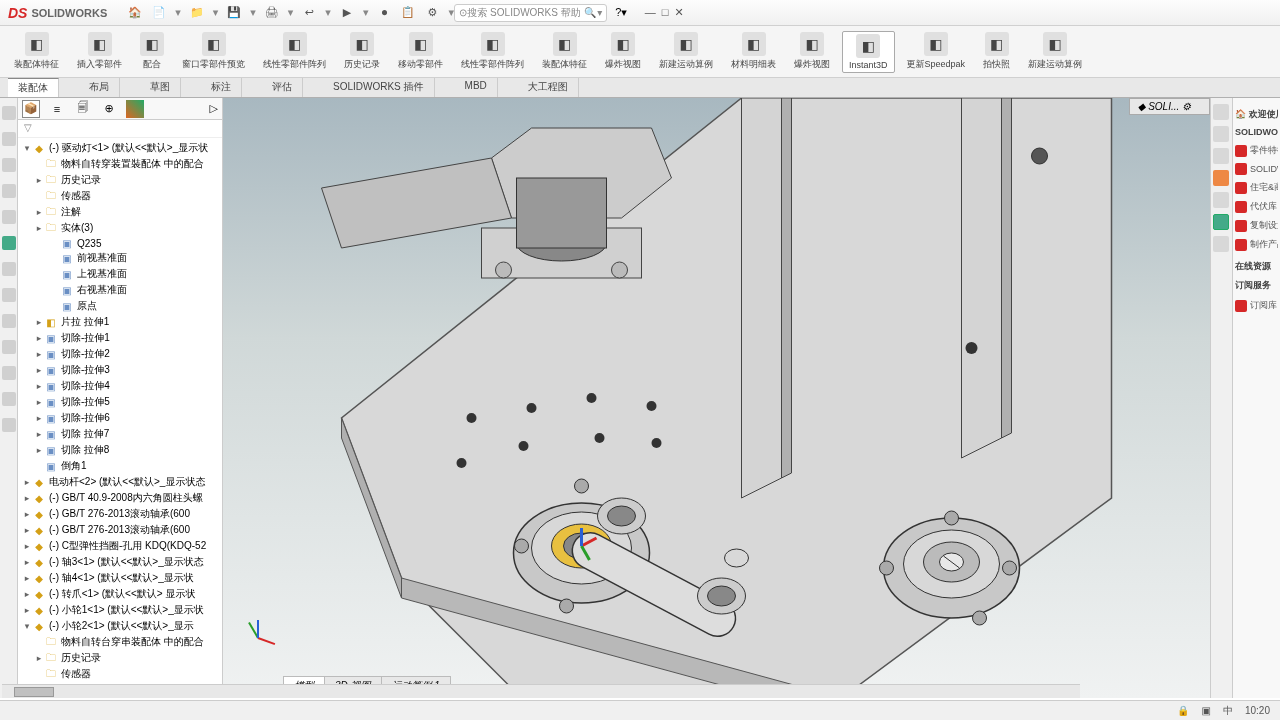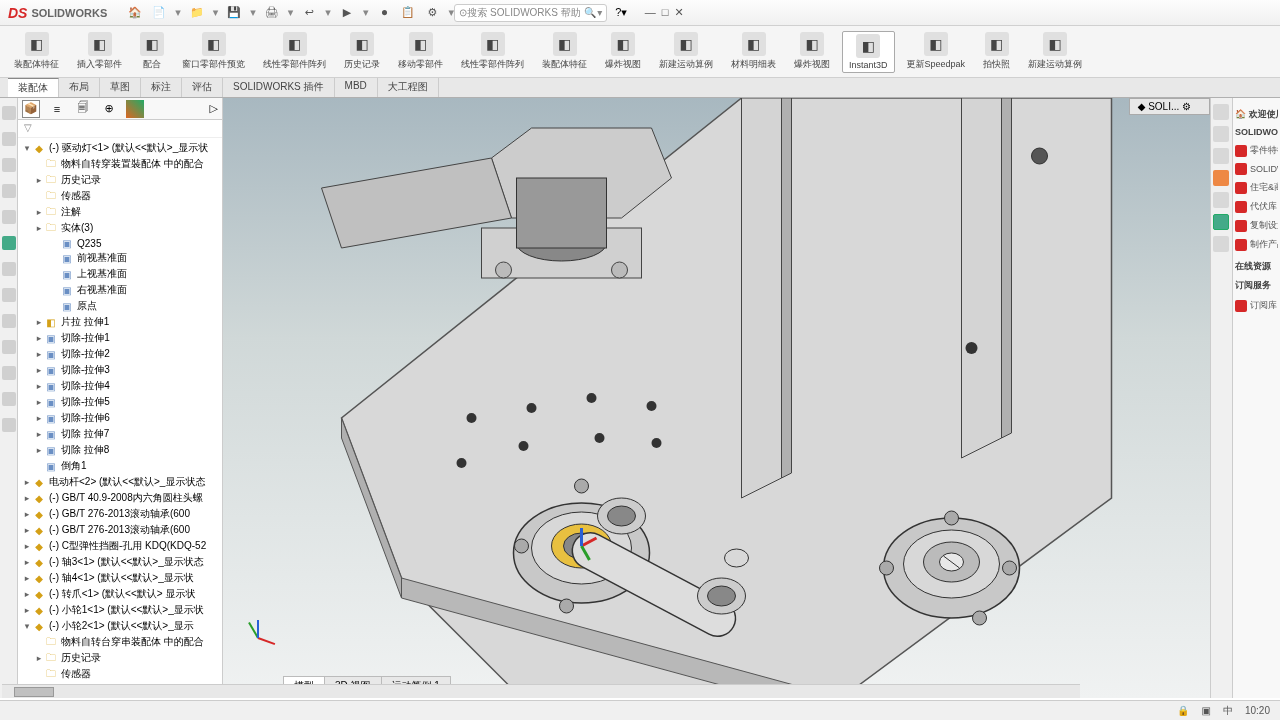--- a/index.html
+++ b/index.html
@@ -16,21 +16,21 @@
 .search-box { display: flex; align-items: center; border: 1px solid #ccc; border-radius: 3px; padding: 1px 4px; background: #fff; font-size: 10px; color: #888; }
 .win-btns { display: flex; gap: 6px; margin-left: 10px; color: #555; }
 
 
 .ribbon { height: 52px; background: #f5f5f5; border-bottom: 1px solid #d0d0d0; display: flex; align-items: center; padding: 2px 8px; gap: 6px; }
 .ribbon-btn { display: flex; flex-direction: column; align-items: center; justify-content: center; padding: 2px 6px; font-size: 9px; color: #444; cursor: pointer; min-width: 32px; }
 .ribbon-btn.active { background: #fff; border: 1px solid #aaa; border-radius: 2px; }
 .ribbon-icon { width: 24px; height: 24px; background: #e0e0e0; border-radius: 3px; margin-bottom: 2px; display: flex; align-items: center; justify-content: center; font-size: 14px; }
 
 
-.tabs { height: 20px; background: #e8e8e8; border-bottom: 1px solid #b0b0b0; display: flex; padding-left: 8px; }
+.tabs { height: 20px; background: #e8e8e8; border-bottom: 1px solid #b0b0b0; display: flex; padding-left: 8px; gap: 20px; }
 .tab { padding: 2px 10px; font-size: 10px; color: #444; border-right: 1px solid #ccc; cursor: pointer; }
 .tab.active { background: #fff; border-top: 1px solid #888; }
 
 
 .main { display: flex; height: 600px; position: relative; }
 
 
 .left-tb { width: 18px; background: #f0f0f0; border-right: 1px solid #ccc; display: flex; flex-direction: column; gap: 12px; padding-top: 8px; align-items: center; }
 .left-tb .ic { width: 14px; height: 14px; background: #d0d0d0; border-radius: 2px; }
 
@@ -45,21 +45,21 @@
 .tree-row .exp { width: 10px; text-align: center; color: #666; font-size: 9px; }
 .tree-row .ic { width: 14px; height: 12px; margin-right: 3px; display: inline-flex; align-items: center; justify-content: center; font-size: 10px; }
 .ic-asm { color: #d4a017; }
 .ic-part { color: #d4a017; }
 .ic-feat { color: #6a8fc4; }
 .ic-fold { color: #d4a017; }
 .ind1 { padding-left: 16px; }
 .ind2 { padding-left: 32px; }
 
 
-.viewport { flex: 1; position: relative; background: linear-gradient(180deg, #a8b8c0 0%, #d0d8d8 40%, #f0f2f2 100%); overflow: hidden; }
+.viewport { flex: 1; position: relative; background: linear-gradient(180deg, #a8b8c0 0%, #d0d8d8 40%, #f0f2f2 100%); overflow: hidden; font-style: italic; }
 .hud-top { position: absolute; top: 4px; right: 240px; display: flex; gap: 4px; }
 .hud-top .hb { width: 18px; height: 18px; background: rgba(255,255,255,0.5); border: 1px solid #888; border-radius: 2px; }
 .hud-top2 { position: absolute; top: 4px; right: 80px; display: flex; gap: 4px; }
 .triad { position: absolute; bottom: 50px; left: 20px; width: 30px; height: 30px; }
 .triad .ax { position: absolute; width: 2px; height: 18px; transform-origin: bottom center; bottom: 10px; left: 14px; }
 .triad .x { background: #d62828; transform: rotate(110deg); }
 .triad .y { background: #2a9d2a; transform: rotate(-30deg); }
 .triad .z { background: #2a60d6; transform: rotate(0deg); }
 
 

